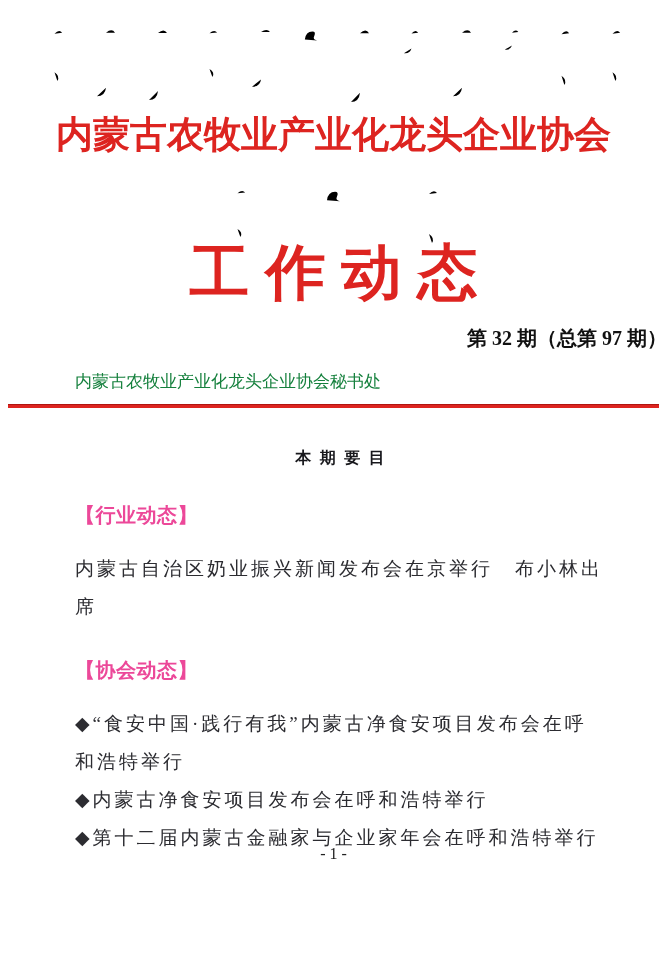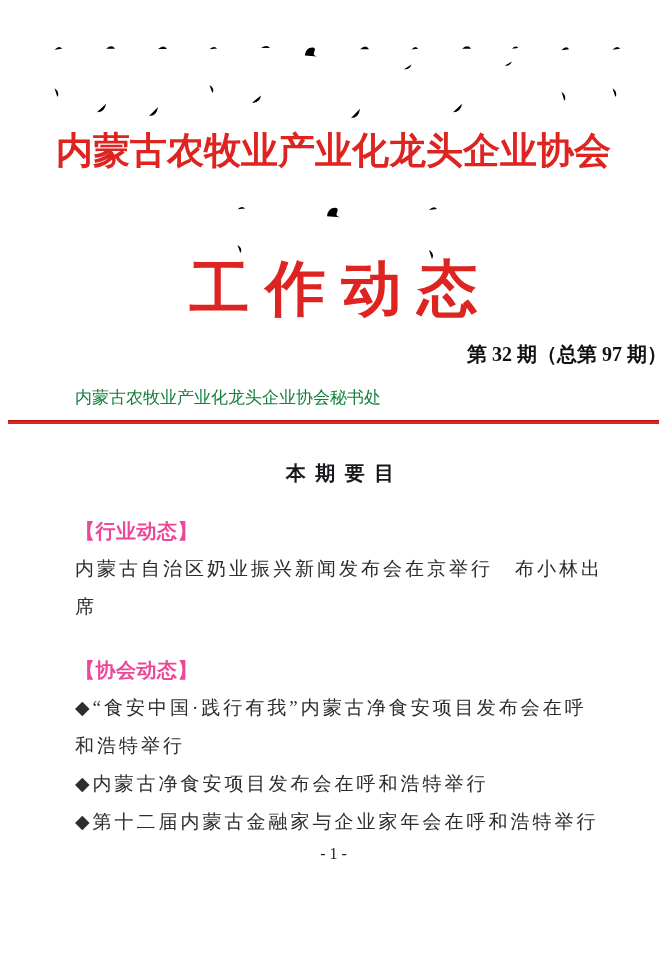--- a/index.html
+++ b/index.html
@@ -8,21 +8,21 @@
   }
   *{margin:0;padding:0;box-sizing:border-box;}
   html,body{background:#ffffff;}
   body{
     width:667px;height:971px;
     font-family:"Liberation Serif","DejaVu Serif",serif;
     color:var(--ink);
     position:relative;
     overflow:hidden;
   }
-  .doc{width:667px;height:871px;position:relative;padding-top:44px;background:#fff;}
+  .doc{width:667px;height:871px;position:relative;padding-top:28px;background:#fff;}
 
   
   .mg{color:var(--red);display:block;}
   .mong-row{display:flex;align-items:flex-start;}
   .mong-top{margin:0 44px;justify-content:space-between;height:80px;}
   .mong-mid{margin-top:26px;justify-content:center;gap:76px;height:54px;}
 
   .assoc-title{
     margin-top:0px;
     text-align:center;
@@ -66,36 +66,36 @@
     height:3.5px;
     background:var(--red);
     border-top:1px solid #b01510;
   }
 
   .toc{padding-left:75px;padding-right:60px;}
   .toc-heading{
     margin-top:36px;
     text-align:center;
     font-weight:bold;
-    font-size:20px;
+    font-size:16px;
     line-height:27px;
     letter-spacing:2px;
     font-family:"Liberation Sans","DejaVu Sans",sans-serif;
     color:#18181c;
   }
   .sec-head{
     margin-top:25px;
     font-weight:bold;
     font-size:20px;
     line-height:38px;
     letter-spacing:0.5px;
     font-family:"Liberation Sans","DejaVu Sans",sans-serif;
     color:#ec4899;
   }
-  .sec-head + .toc-item{margin-top:0;}
+  .sec-head + .toc-item{margin-top:16px;}
   .toc-item{
     font-size:19px;
     line-height:38px;
     letter-spacing:3px;
     color:#2c2c31;
     max-width:540px;
   }
 
   .page-footer{
     position:absolute;

